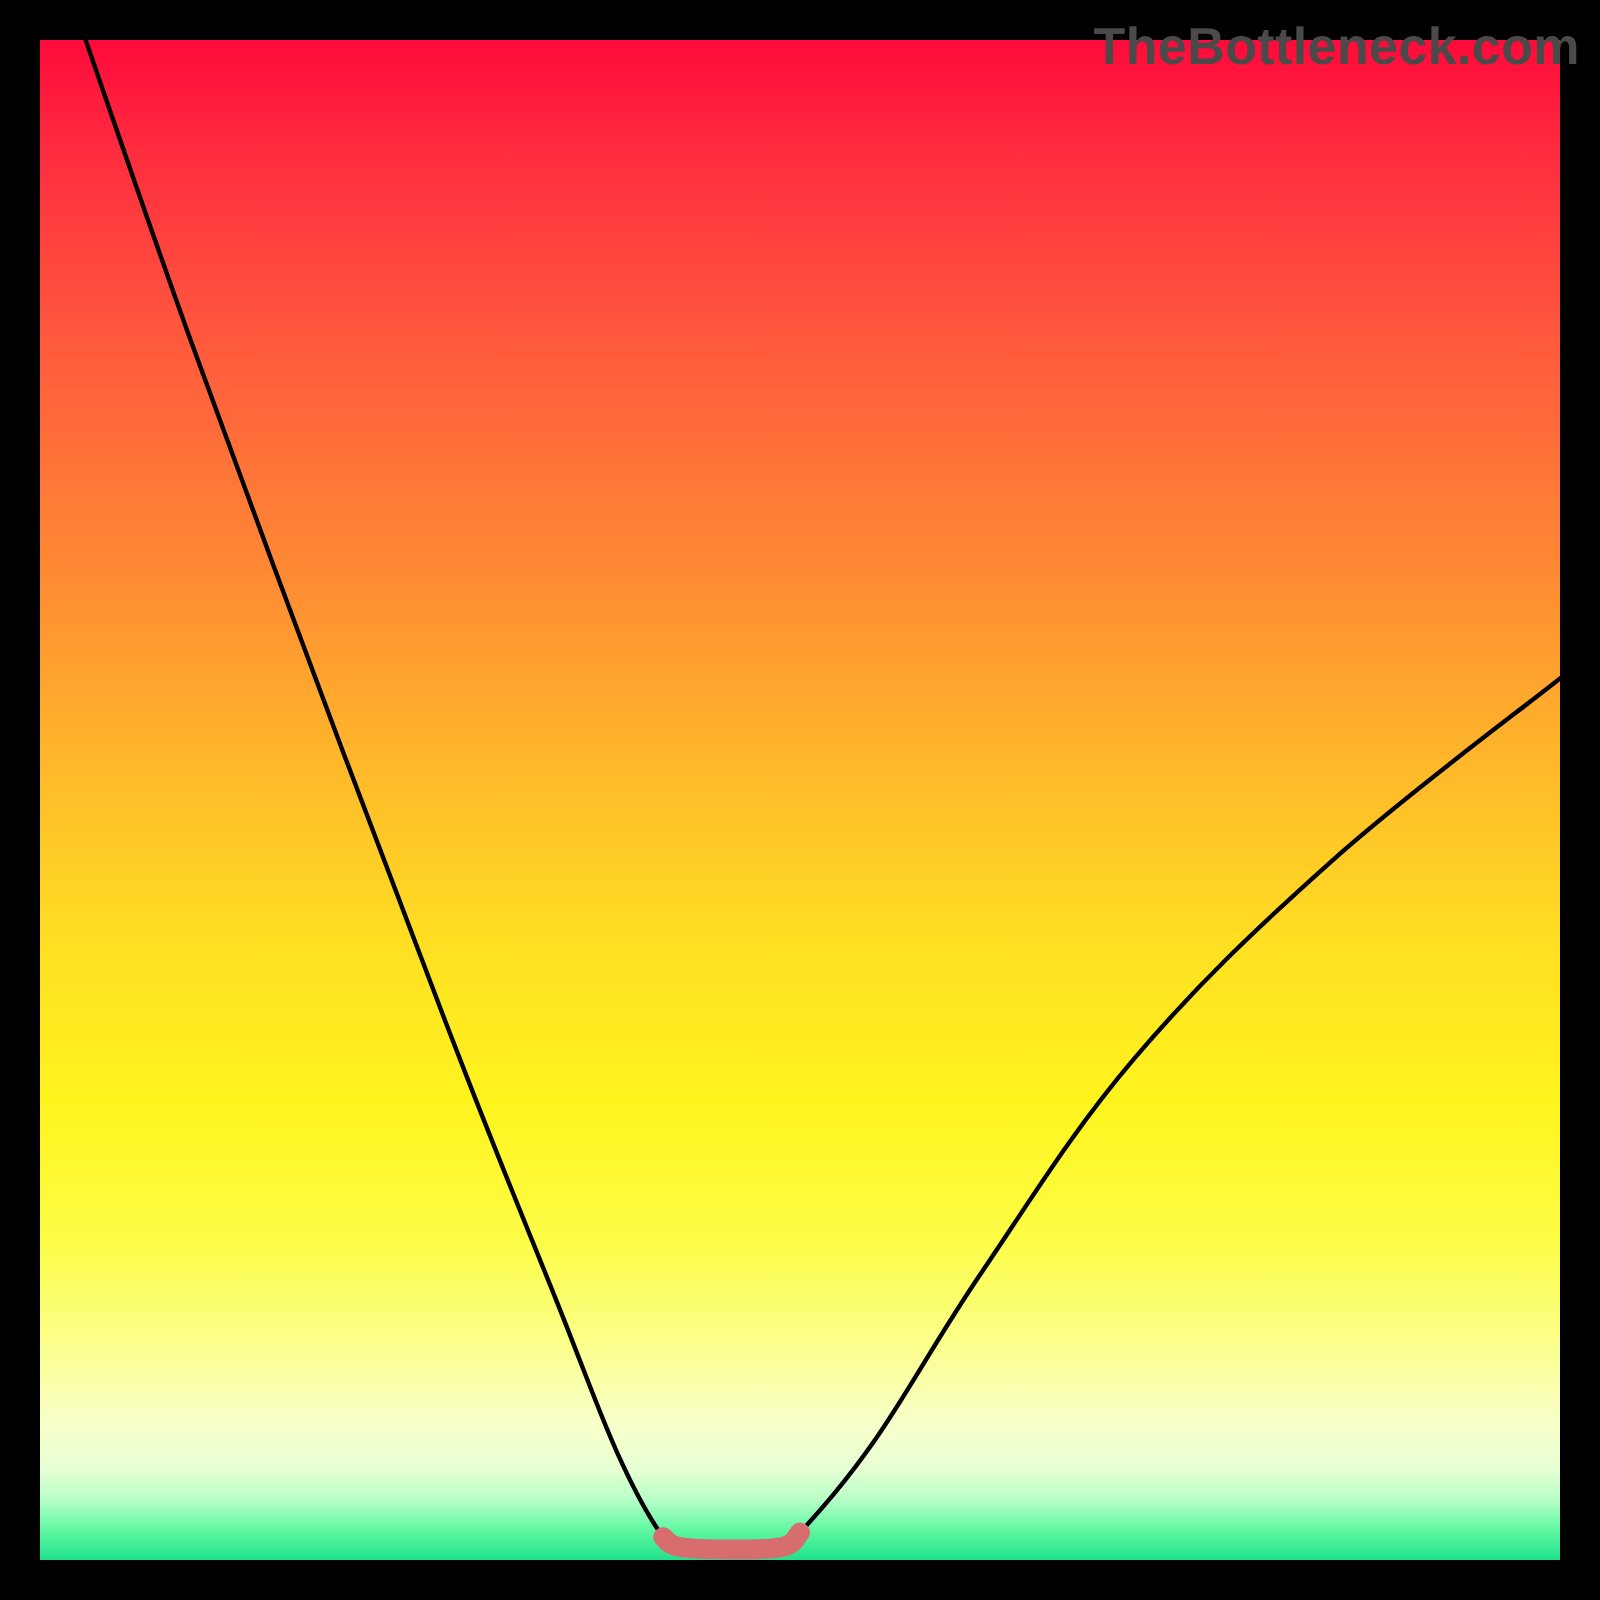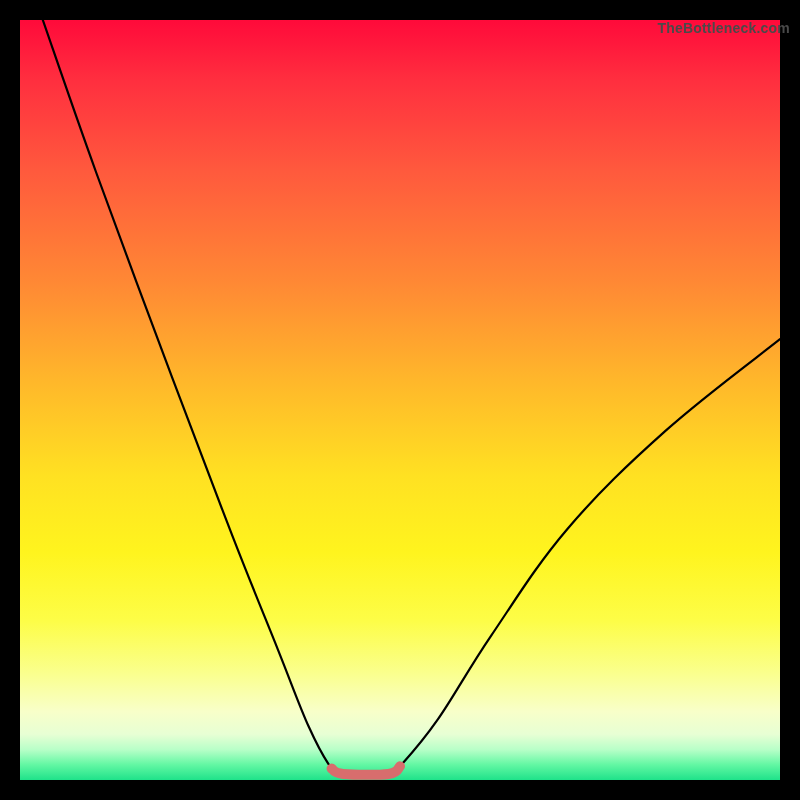--- a/index.html
+++ b/index.html
@@ -12,24 +12,24 @@
     overflow: hidden;
   }
   .frame {
     position: relative;
     width: 800px;
     height: 800px;
     background: #000;
   }
   .attribution {
     position: absolute;
-    top: 20px;
+    top: 8px;
     right: 10px;
     color: #4a4a4a;
-    font-size: 14px;
+    font-size: 26px;
     font-weight: 600;
     letter-spacing: 0.2px;
     z-index: 30;
   }
   .plot-area {
     position: absolute;
     left: 20px;
     top: 20px;
     width: 760px;
     height: 760px;

